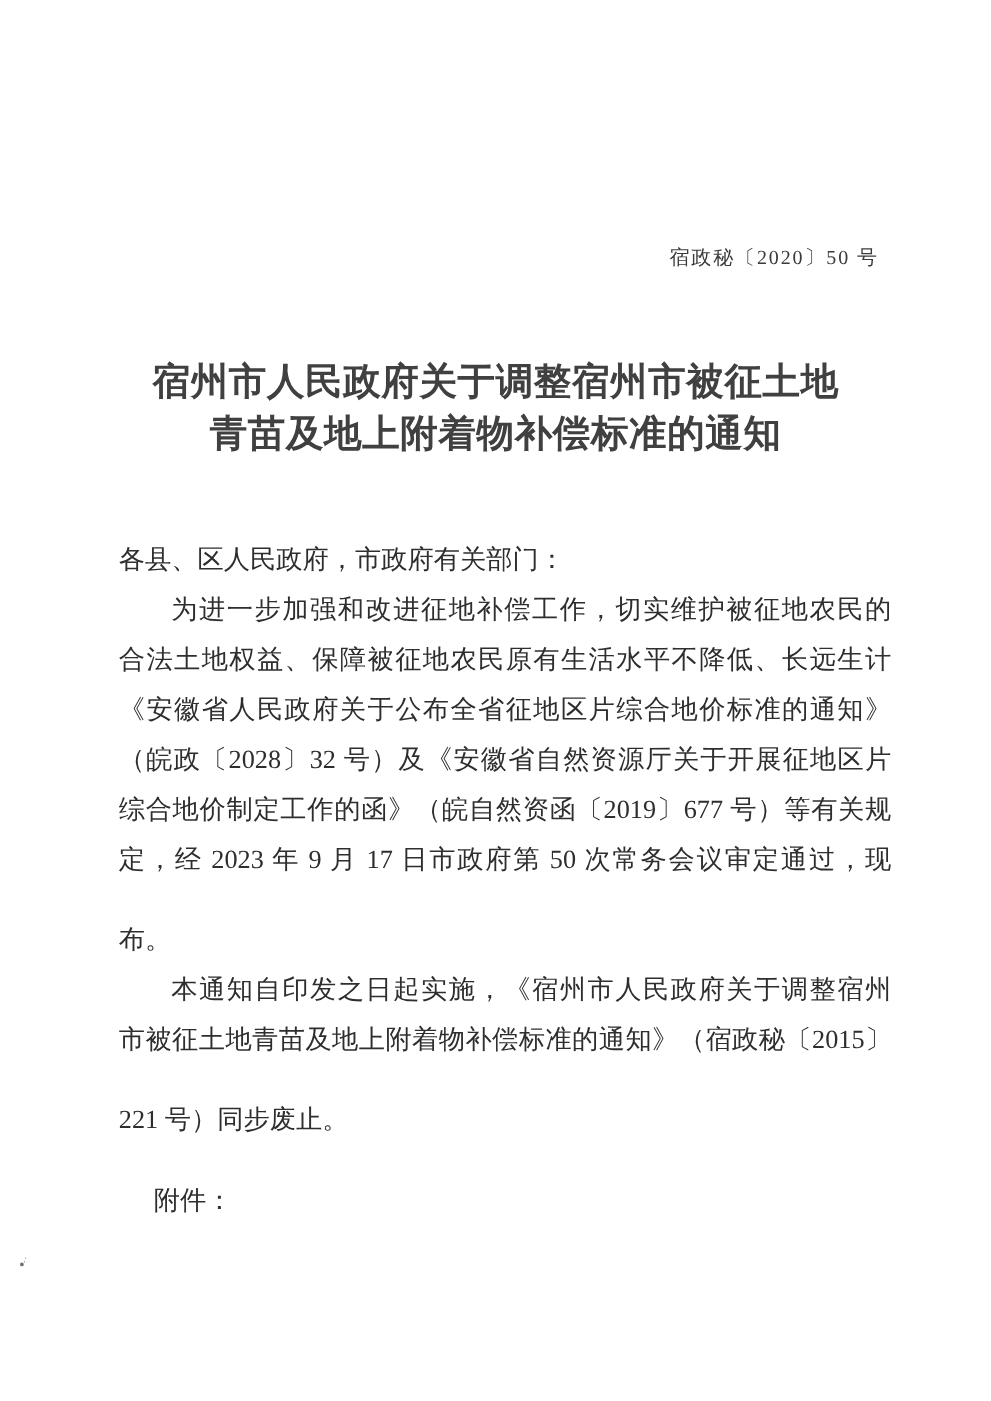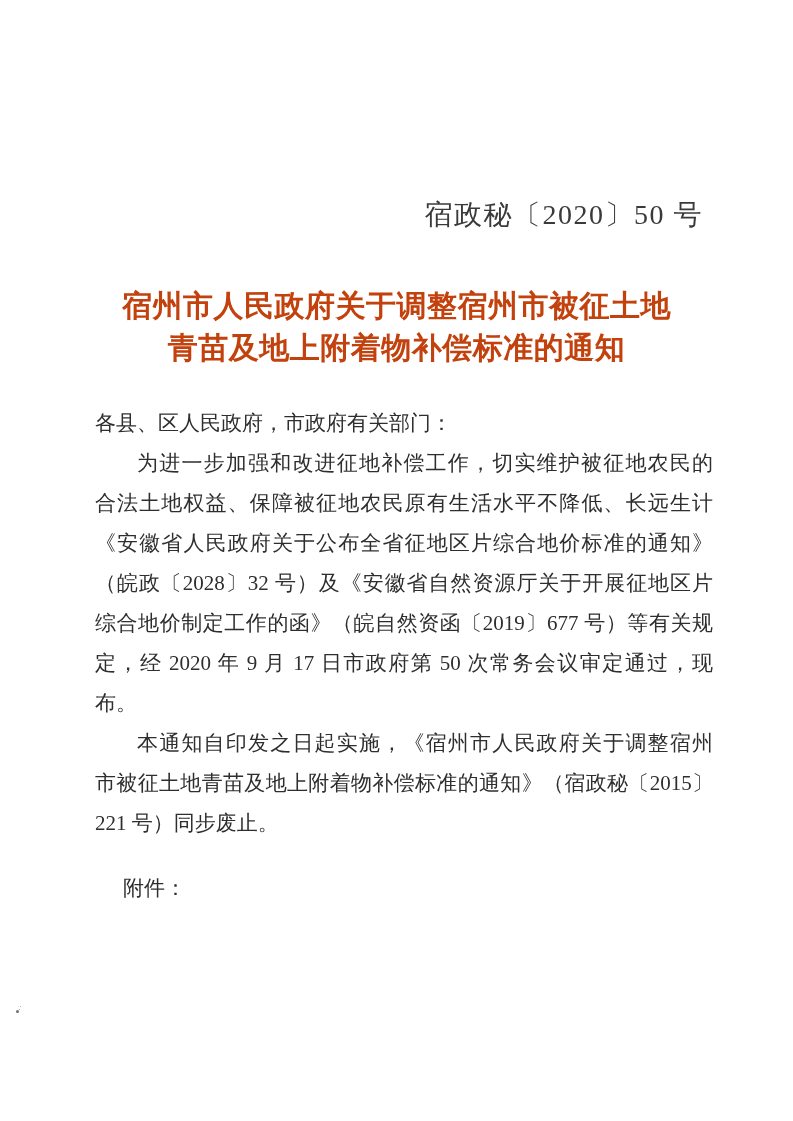--- a/index.html
+++ b/index.html
@@ -14,52 +14,53 @@
     background: #ffffff;
     overflow: hidden;
     font-family: "Liberation Serif", "DejaVu Serif", serif;
     color: #2e2e2e;
     margin: 0 auto;
   }
   .doc-number {
     position: absolute;
     top: 196px;
     right: 90px;
-    font-size: 28px;
+    font-size: 16px;
     letter-spacing: 1.5px;
     color: #3a3a3a;
     white-space: nowrap;
   }
   .title {
     position: absolute;
     top: 285px;
     left: 0;
     right: 0;
     text-align: center;
     font-weight: bold;
     font-size: 30px;
     line-height: 42px;
-    color: #c2410c;
+    color: #404040;
     letter-spacing: 0.5px;
   }
   .body-text {
     position: absolute;
     top: 403px;
     left: 95px;
     width: 618px;
     font-size: 21px;
     line-height: 40px;
     color: #2e2e2e;
   }
   .line {
     text-align: justify;
     text-align-last: justify;
   }
   .line.last {
     text-align-last: left;
+    margin-top: 24px;
   }
   .line.indent {
     text-indent: 2em;
   }
   .attachments {
     margin-top: 25px;
     display: flex;
     align-items: flex-start;
   }
   .attach-label {
@@ -96,21 +97,21 @@
   </div>
 
   <div class="body-text">
     <div class="line last">各县、区人民政府，市政府有关部门：</div>
 
     <div class="line indent">为进一步加强和改进征地补偿工作，切实维护被征地农民的</div>
     <div class="line">合法土地权益、保障被征地农民原有生活水平不降低、长远生计</div>
     <div class="line">《安徽省人民政府关于公布全省征地区片综合地价标准的通知》</div>
     <div class="line">（皖政〔2028〕32 号）及《安徽省自然资源厅关于开展征地区片</div>
     <div class="line">综合地价制定工作的函》（皖自然资函〔2019〕677 号）等有关规</div>
-    <div class="line">定，经 2020 年 9 月 17 日市政府第 50 次常务会议审定通过，现</div>
+    <div class="line">定，经 2023 年 9 月 17 日市政府第 50 次常务会议审定通过，现</div>
     <div class="line last">布。</div>
 
     <div class="line indent">本通知自印发之日起实施，《宿州市人民政府关于调整宿州</div>
     <div class="line">市被征土地青苗及地上附着物补偿标准的通知》（宿政秘〔2015〕</div>
     <div class="line last">221 号）同步废止。</div>
 
     <div class="attachments">
       <div class="attach-label">附件：</div>
       <div class="attach-items">
       </div>

